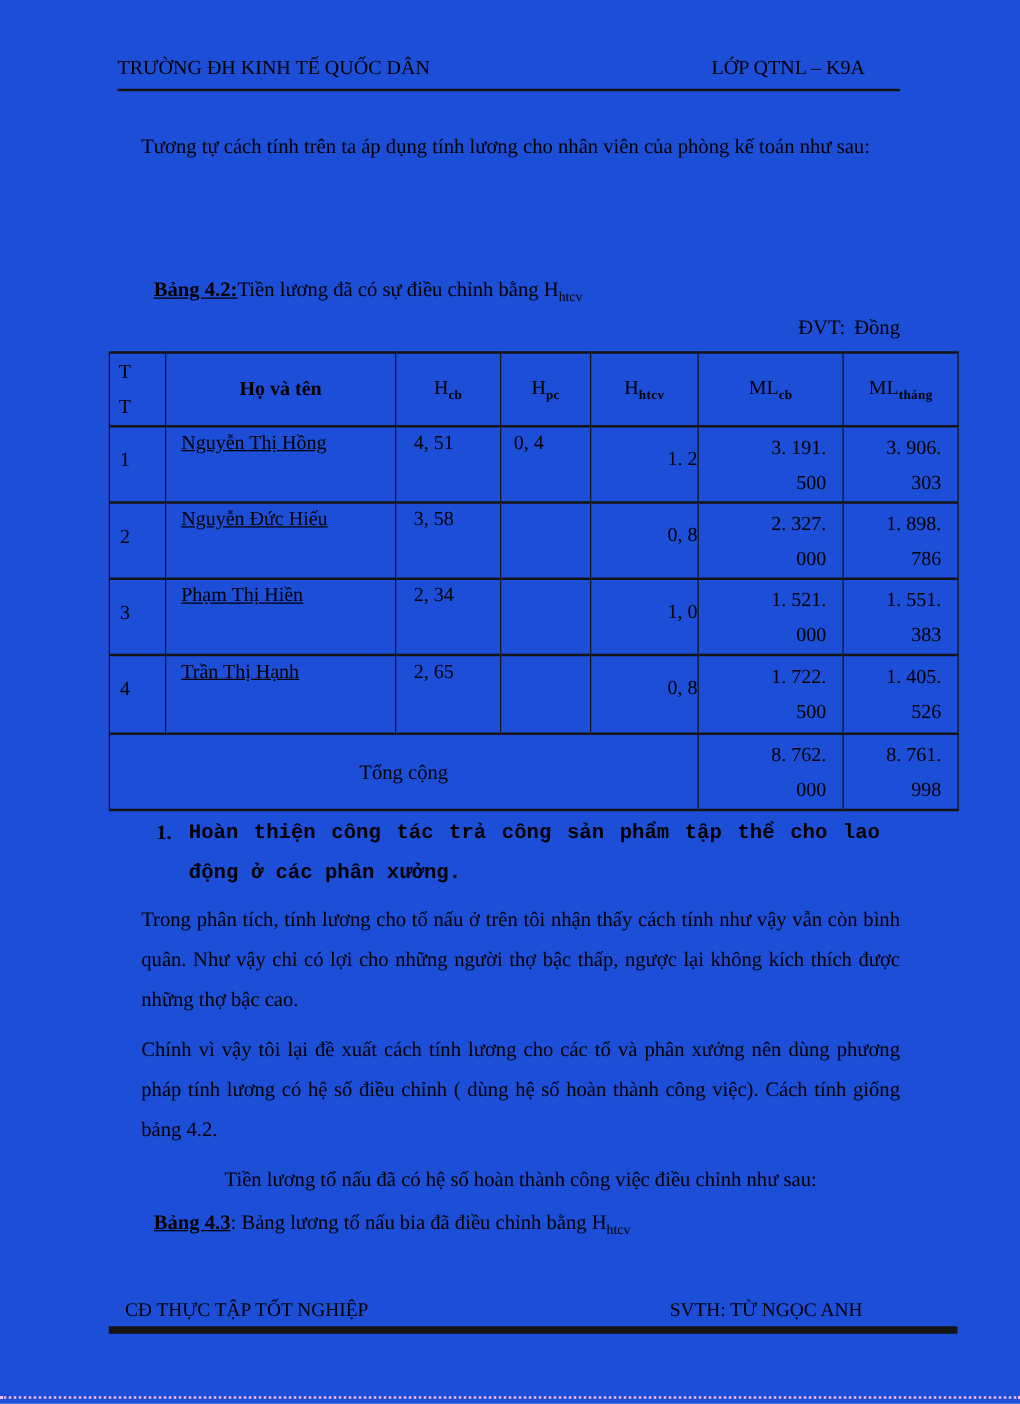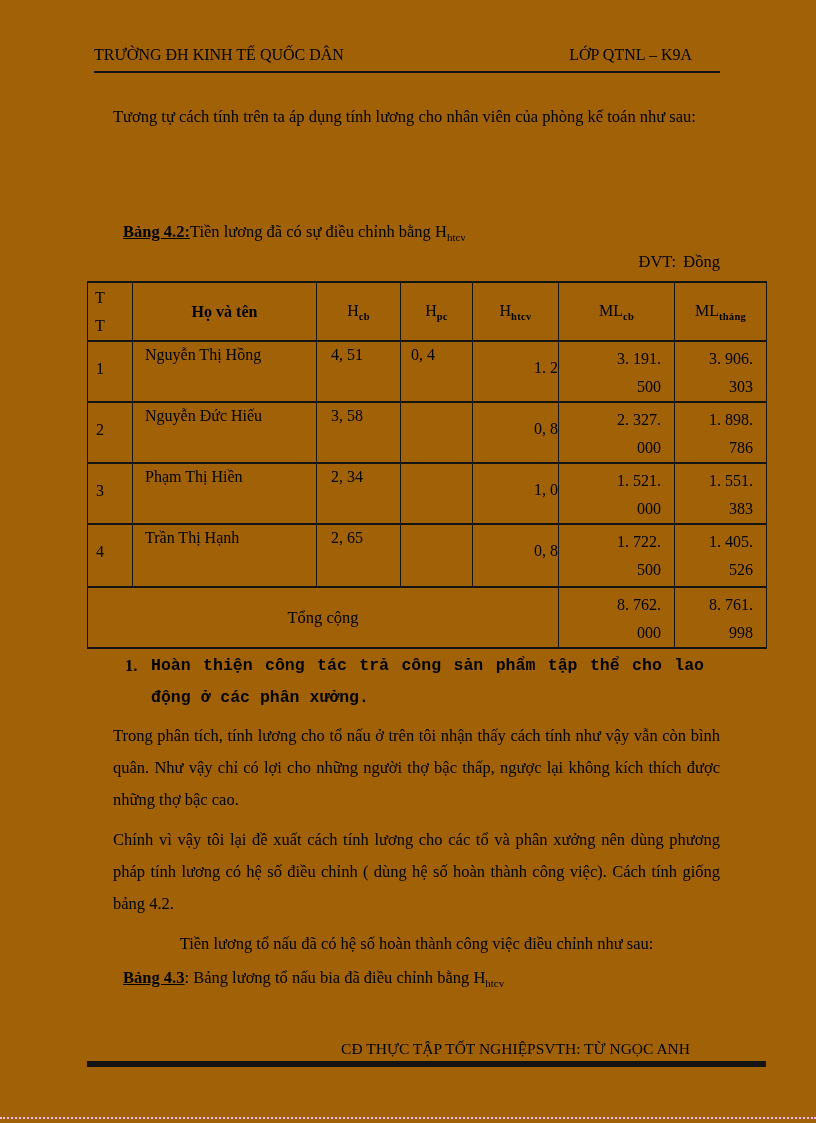--- a/index.html
+++ b/index.html
@@ -4,31 +4,31 @@
 <style>
   * { margin: 0; padding: 0; box-sizing: border-box; }
   html, body { background: #fff; }
   body {
     width: 816px; height: 1123px;
     font-family: "Liberation Serif", "DejaVu Serif", serif;
     color: #000;
     position: relative;
     overflow: hidden;
   }
-  .page { position: absolute; inset: 0; background: #a16207; }
+  .page { position: absolute; inset: 0; background: #1d4ed8; }
 
   
   .doc-header {
     position: absolute; left: 94px; top: 46px; width: 626px;
     display: flex; justify-content: space-between; align-items: baseline;
     font-size: 16px; border-bottom: 2px solid #141414; padding-bottom: 7px;
   }
   .doc-header .right { padding-right: 28px; }
   .doc-footer { position: absolute; left: 87px; top: 1040px; width: 679px; font-size: 15.5px; }
-  .doc-footer .row { display: flex; justify-content: flex-end; padding: 0 76px 0 13px; }
+  .doc-footer .row { display: flex; justify-content: space-between; padding: 0 76px 0 13px; }
   .double-line { margin-top: 3px; height: 3px; border-top: 3px solid #141414; border-bottom: 3px solid #141414; }
 
   
   .intro {
     position: absolute; left: 113px; top: 104px; width: 607px;
     font-size: 16.5px; line-height: 26px; text-align: justify;
   }
   .caption { position: absolute; left: 123px; font-size: 16.5px; text-align: center; }
   .caption-42 { top: 222px; }
   .caption-43 { top: 968px; }
@@ -49,21 +49,21 @@
     vertical-align: top; font-weight: normal; overflow: hidden;
   }
   tr.hdr { height: 57px; }
   tr.r { height: 60px; }
   tr.r4 { height: 63px; }
   tr.total { height: 44px; }
   .th-tt { padding: 1px 0 0 7px; line-height: 28px; text-align: left; }
   .th-mid { vertical-align: middle !important; text-align: center; }
   .th-name { font-weight: bold !important; }
   .td-tt { padding: 18px 0 0 8px; }
-  .td-name { padding: 4px 0 16px 12px; }
+  .td-name { padding: 4px 0 16px 12px; text-decoration: underline; }
   .td-hcb { padding: 4px 0 0 14px; }
   .td-hpc { padding: 4px 0 0 10px; }
   .td-hhtcv { padding-top: 17px; text-align: right; }
   .td-ml { padding: 3px 13px 0 0; text-align: right; line-height: 28px; }
   .td-total-label { vertical-align: middle !important; text-align: center; font-size: 16.5px; }
   .td-ml-total { font-weight: bold; }
 
   
   .section-item {
     position: absolute; left: 125px; top: 650px; width: 580px;

